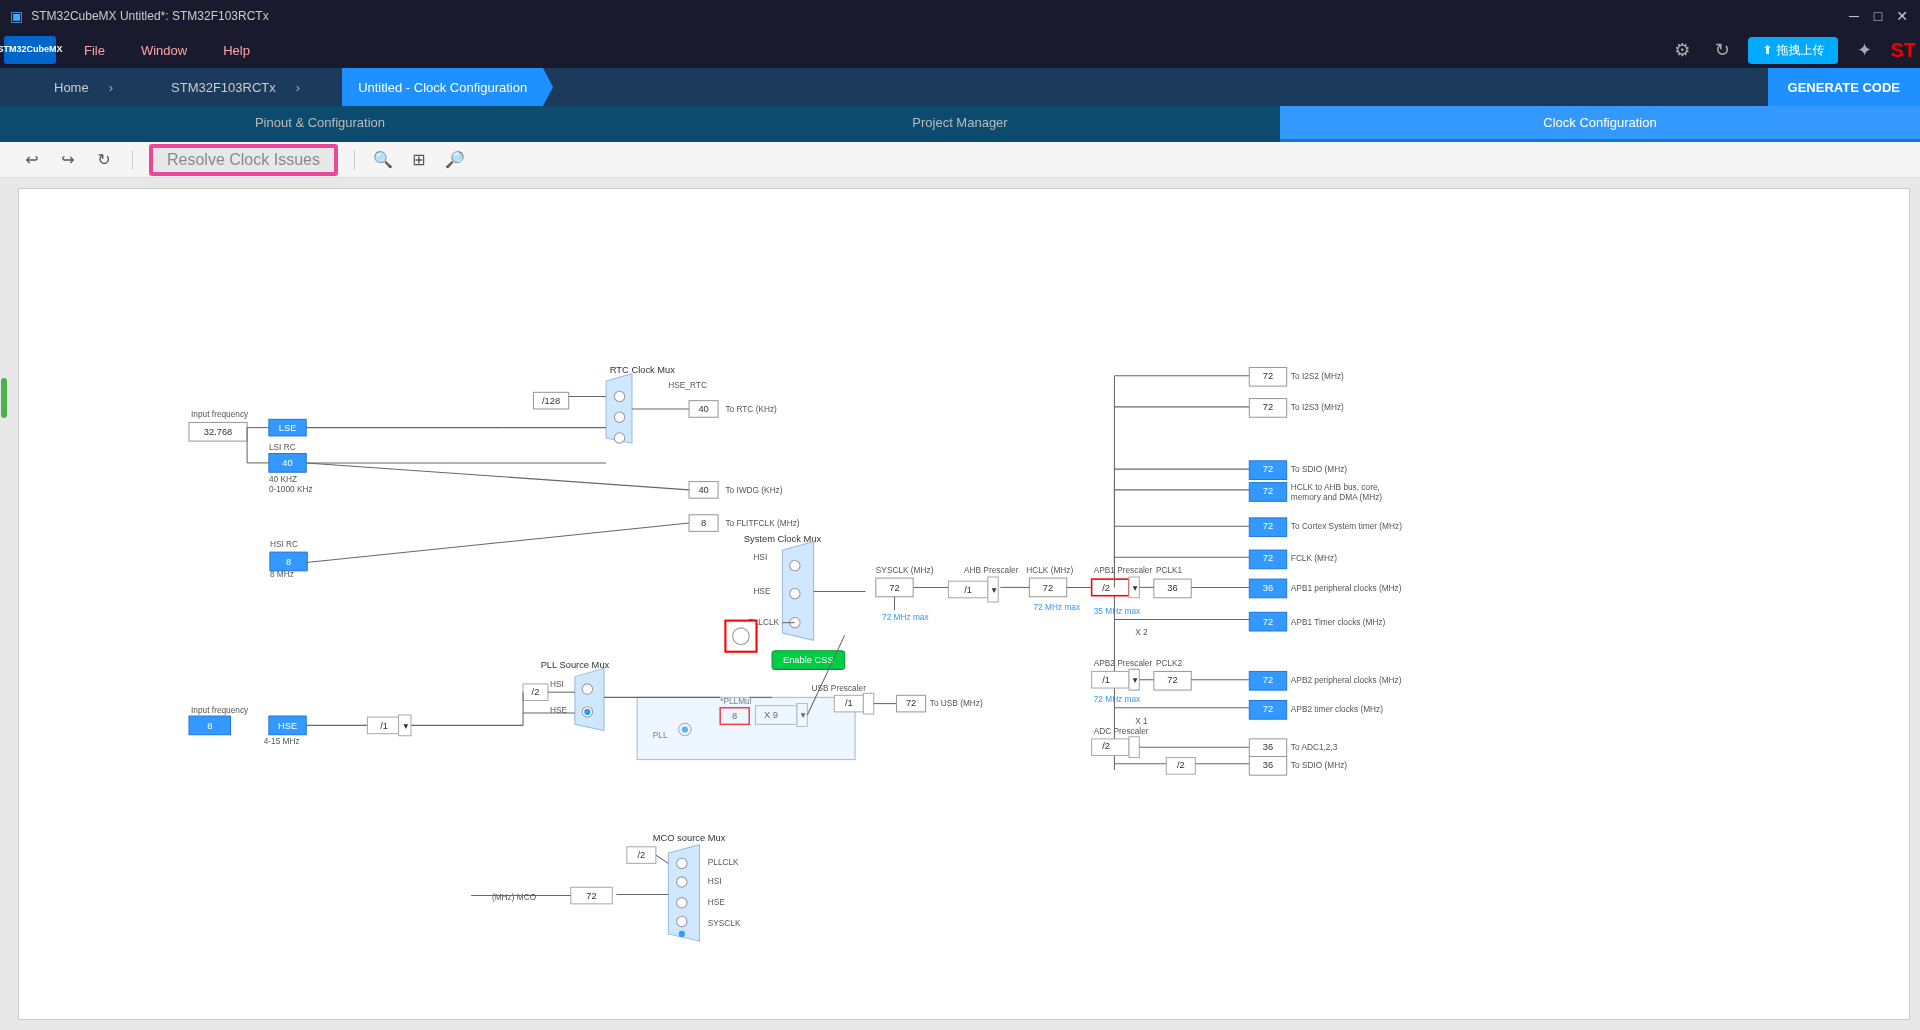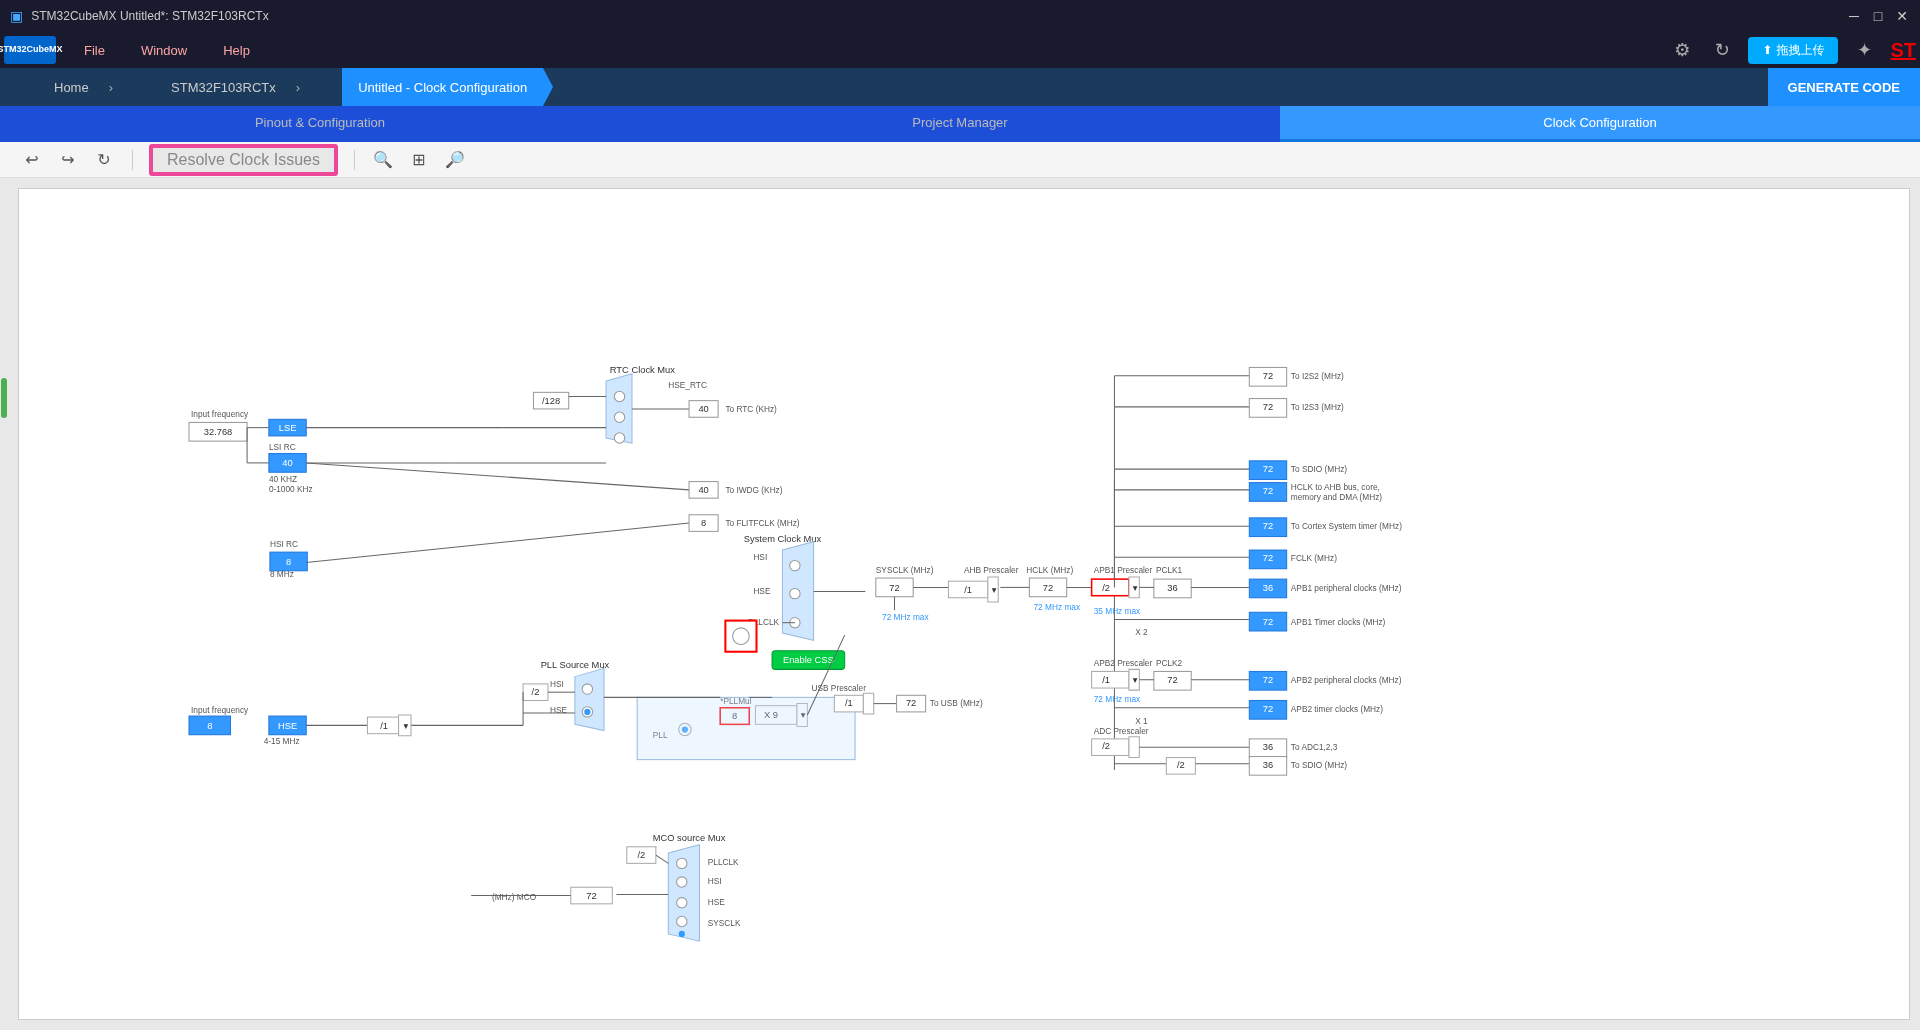--- a/index.html
+++ b/index.html
@@ -114,21 +114,21 @@
       padding: 6px 20px;
       cursor: pointer;
       font-size: 13px;
       font-weight: bold;
       height: 38px;
     }
 
     
     #tabbar {
       height: 36px;
-      background: #1d4ed8;
+      background: #0c4a6e;
       display: flex;
       align-items: stretch;
     }
     .tab-item {
       flex: 1;
       display: flex; align-items: center; justify-content: center;
       color: #bbb;
       font-size: 13px;
       cursor: pointer;
       border-bottom: 3px solid transparent;
@@ -292,21 +292,21 @@
   <span class="menu-item">Window</span>
   <span class="menu-item">Help</span>
   <div class="right-icons">
     <div class="icon-btn" style="font-size:18px;">⚙</div>
     <div class="icon-btn" style="font-size:18px;">↻</div>
     <button class="upload-btn">
       <span>⬆</span>
       <span>拖拽上传</span>
     </button>
     <div class="icon-btn" style="font-size:18px;">✦</div>
-    <div style="color:#e00; font-size:20px; font-weight:bold;text-decoration:underline;">ST</div>
+    <div style="color:#e00; font-size:20px; font-weight:bold;">ST</div>
   </div>
 </div>
 
 <div id="breadcrumb">
   <div class="bread-item">Home</div>
   <span class="bread-sep">›</span>
   <div class="bread-item">STM32F103RCTx</div>
   <span class="bread-sep">›</span>
   <div class="bread-item active">Untitled - Clock Configuration</div>
   <button class="generate-btn">GENERATE CODE</button>

